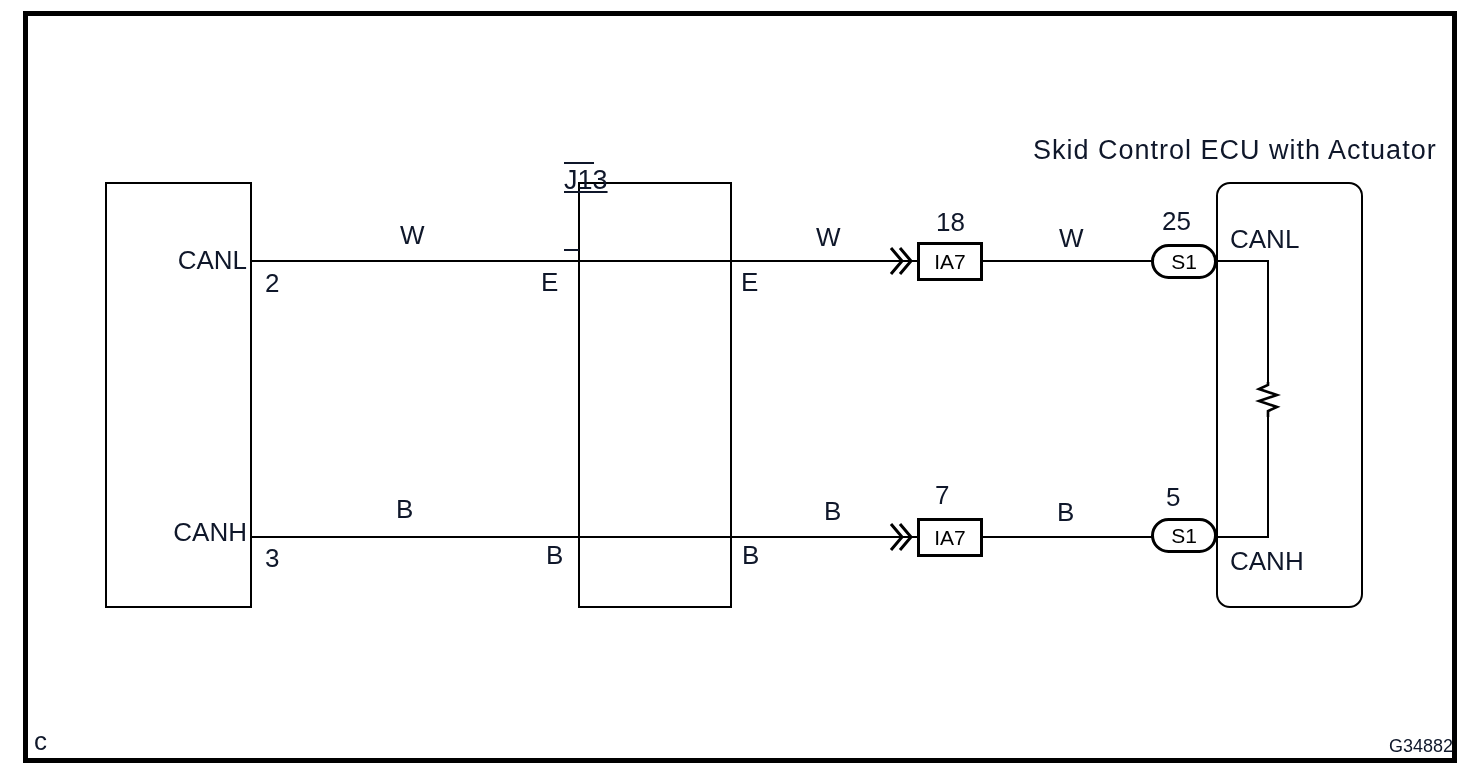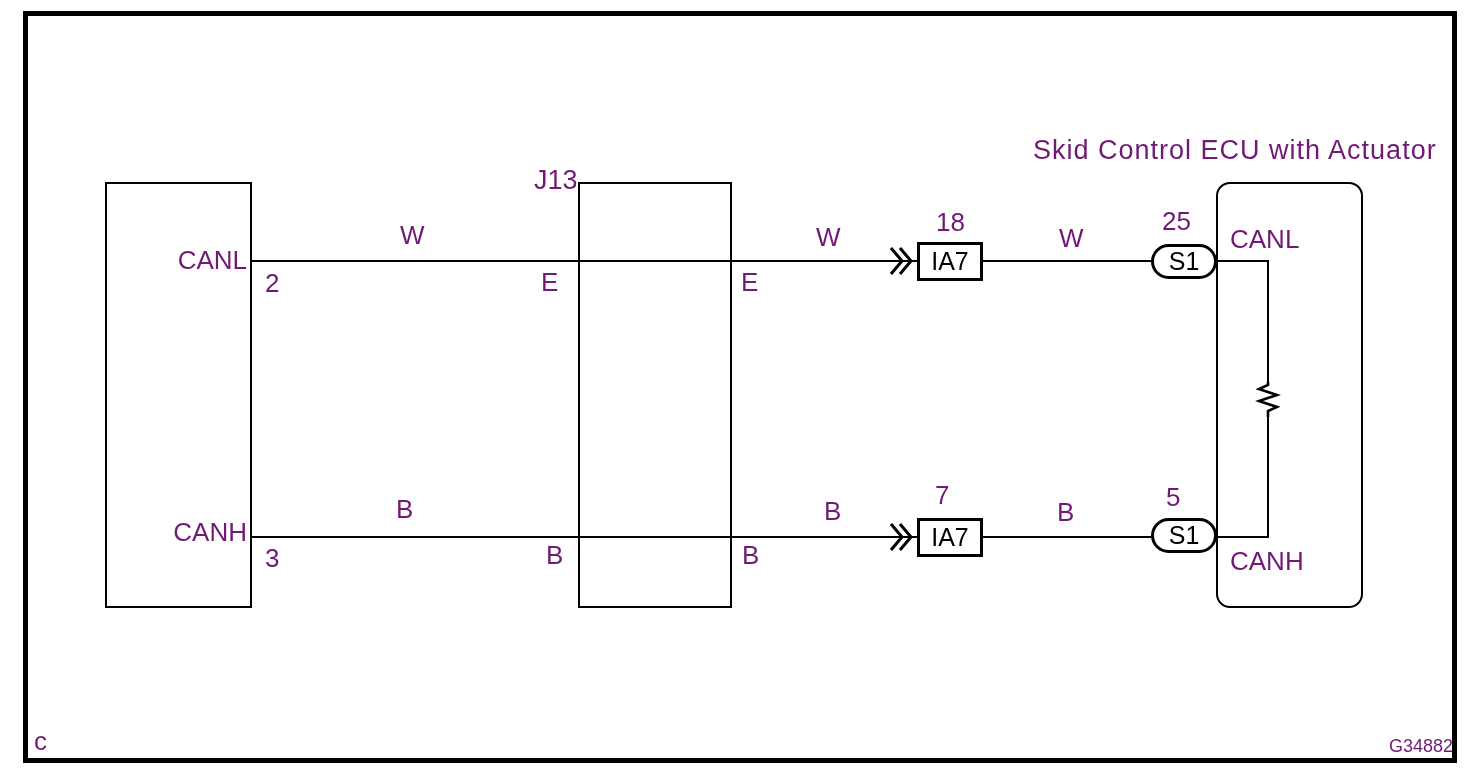--- a/index.html
+++ b/index.html
@@ -11,48 +11,48 @@
     position: relative;
     overflow: hidden;
   }
   .canvas { position: absolute; left: 0; top: 0; width: 1472px; height: 774px; background: #fff; }
   .frame {
     position: absolute; left: 23px; top: 11px; width: 1434px; height: 752px;
     border: 5px solid #000; background: #fff;
   }
   .lbl {
     position: absolute; font-size: 26px; line-height: 26px;
-    white-space: pre; z-index: 6; color: #701a75;
+    white-space: pre; z-index: 6; color: #0f172a;
   }
   .title { font-size: 27px; line-height: 29px; }
   .ecu-title { letter-spacing: 1px; }
   .right-align { text-align: right; }
   .wire-h { position: absolute; height: 2px; background: #000; z-index: 1; }
   .wire-v { position: absolute; width: 2px; background: #000; z-index: 1; }
   .comp-box { position: absolute; border: 2px solid #000; background: transparent; z-index: 2; }
   .rounded { border-radius: 14px; }
   .conn-box {
     position: absolute; border: 3px solid #000; background: #fff; z-index: 4;
     display: flex; align-items: center; justify-content: center;
-    font-size: 25px; line-height: 25px;
+    font-size: 21px; line-height: 25px;
   }
   .pill { border-radius: 18px; }
   .icon-svg { position: absolute; z-index: 3; }
   .small-mark { font-size: 26px; }
   .fig-code { font-size: 18px; line-height: 18px; }
 </style>
 </head>
 <body>
 
 <div class="canvas">
 
   <div class="frame"></div>
 
 
-  <div class="lbl title" style="left:534px; top:108px;">
+  <div class="lbl title" style="left:564px; top:108px;text-decoration:underline;">
     <div>J13</div>
   </div>
 
   <div class="lbl title ecu-title" style="left:1033px; top:136px;">Skid Control ECU with Actuator</div>
 
   <div class="comp-box" style="left:105px; top:182px; width:147px; height:426px;"></div>
 
   <div class="comp-box" style="left:578px; top:182px; width:154px; height:426px;"></div>
 
   <div class="comp-box rounded" style="left:1216px; top:182px; width:147px; height:426px;"></div>

